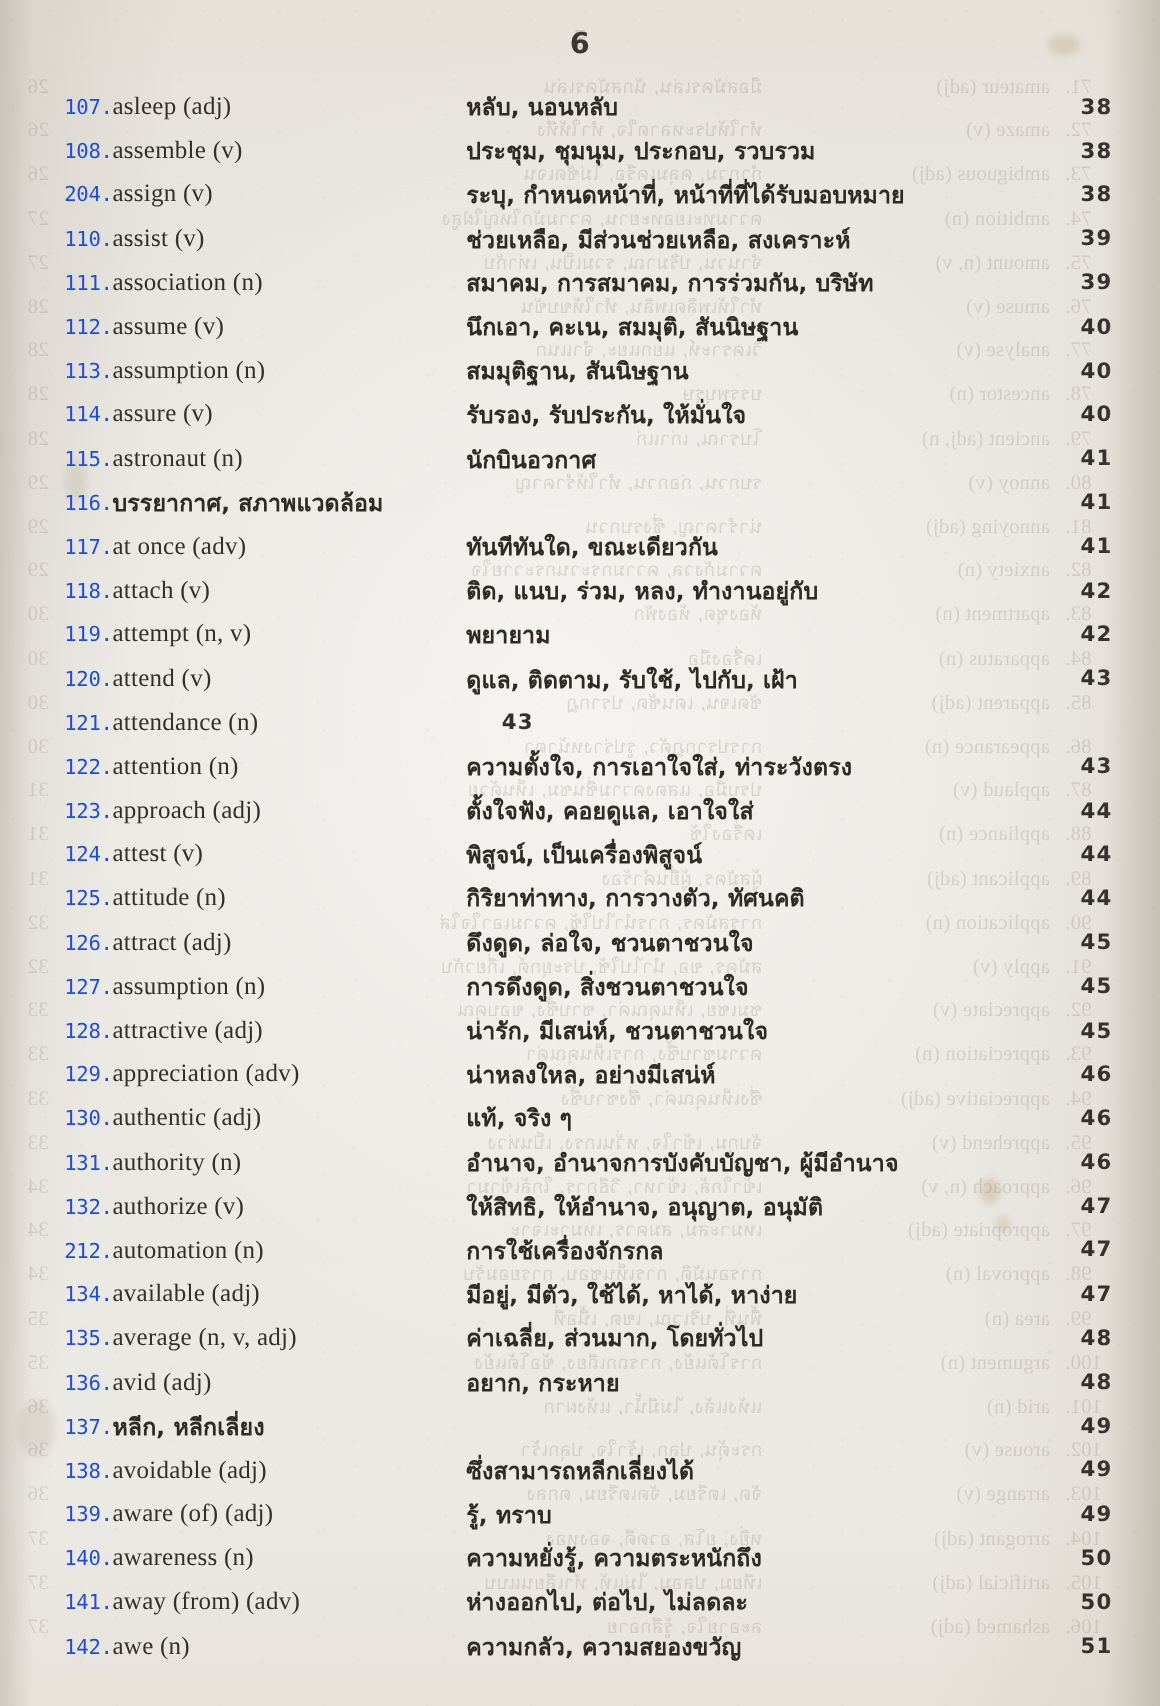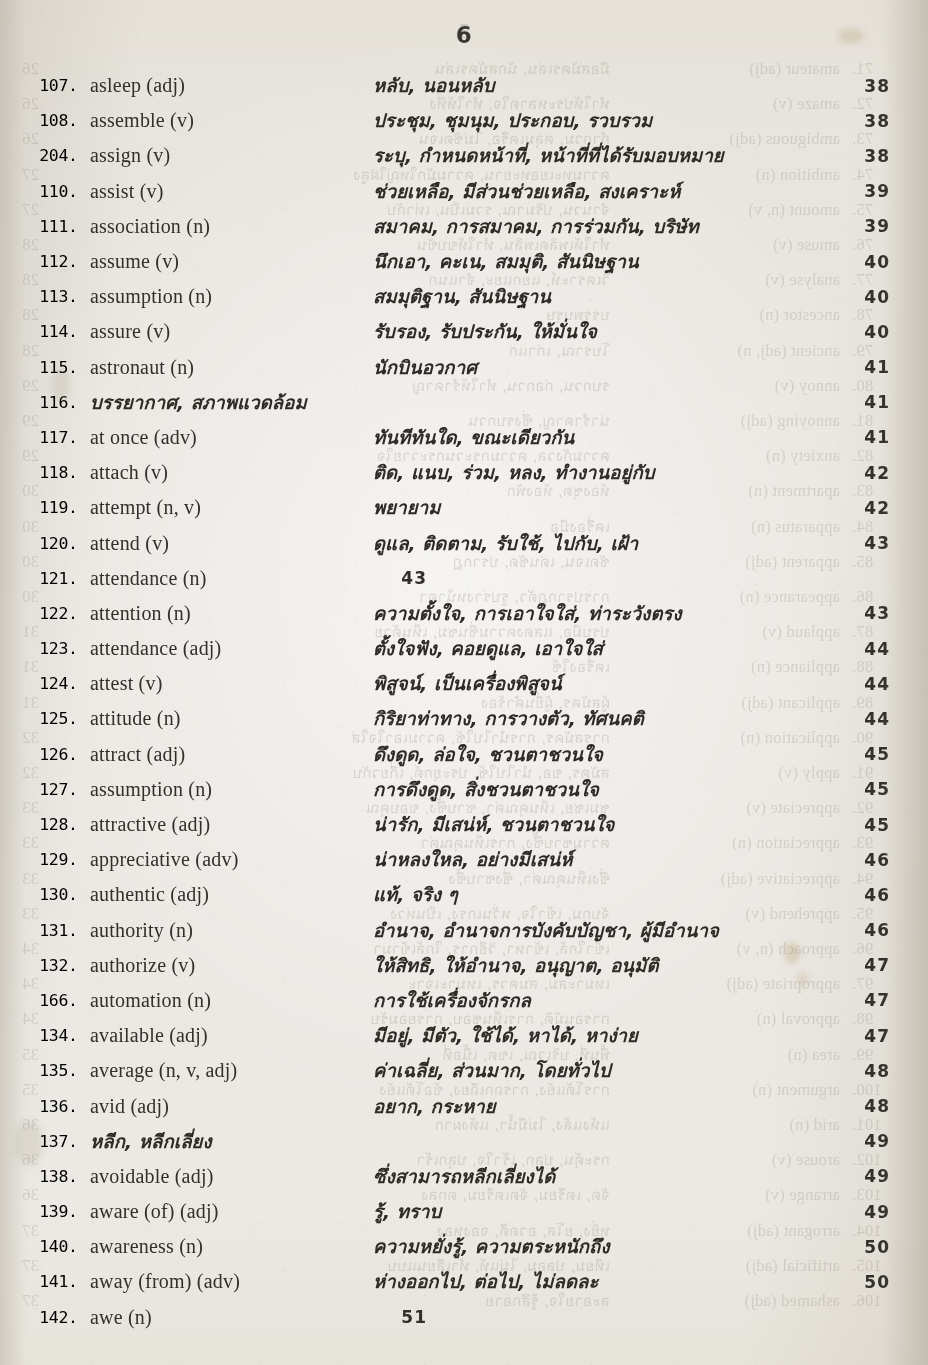--- a/index.html
+++ b/index.html
@@ -100,46 +100,45 @@
   .entry-row {
     position: relative;
     height: 35.2px;
     display: flex;
     align-items: center;
     color: #35322e;
   }
 
   .entry-index {
     width: 90px;
-    text-align: center;
+    text-align: right;
     padding-left: 27px;
     box-sizing: border-box;
     font-family: "DejaVu Sans Mono", "Liberation Mono", monospace;
     font-size: 16.5px;
     letter-spacing: -0.3px;
-    color: #000000;
+    color: #1d4ed8;
   }
 
   .entry-word {
     width: 283px;
     font-family: "Liberation Serif", "DejaVu Serif", serif;
     font-size: 20px;
     letter-spacing: .2px;
     color: #33302c;
   }
 
   .entry-meaning {
     flex: 1;
     font-family: "DejaVu Sans", sans-serif;
     font-size: 18.5px;
     font-weight: bold;
     color: #2e2b27;
     letter-spacing: .1px;
     white-space: nowrap;
-    font-style: italic;
   }
 
   .entry-page {
     width: 92px;
     text-align: right;
     padding-right: 38px;
     box-sizing: border-box;
     font-family: "DejaVu Sans", sans-serif;
     font-weight: bold;
     font-size: 17px;
@@ -494,21 +493,21 @@
           <div class="entry-page">43</div>
         </div>
         <div class="entry-row">
           <div class="entry-index">122.</div>
           <div class="entry-word">attention (n)</div>
           <div class="entry-meaning">ความตั้งใจ, การเอาใจใส่, ท่าระวังตรง</div>
           <div class="entry-page">43</div>
         </div>
         <div class="entry-row">
           <div class="entry-index">123.</div>
-          <div class="entry-word">attendance (adj)</div>
+          <div class="entry-word">approach (adj)</div>
           <div class="entry-meaning">ตั้งใจฟัง, คอยดูแล, เอาใจใส่</div>
           <div class="entry-page">44</div>
         </div>
         <div class="entry-row">
           <div class="entry-index">124.</div>
           <div class="entry-word">attest (v)</div>
           <div class="entry-meaning">พิสูจน์, เป็นเครื่องพิสูจน์</div>
           <div class="entry-page">44</div>
         </div>
         <div class="entry-row">
@@ -530,21 +529,21 @@
           <div class="entry-page">45</div>
         </div>
         <div class="entry-row">
           <div class="entry-index">128.</div>
           <div class="entry-word">attractive (adj)</div>
           <div class="entry-meaning">น่ารัก, มีเสน่ห์, ชวนตาชวนใจ</div>
           <div class="entry-page">45</div>
         </div>
         <div class="entry-row">
           <div class="entry-index">129.</div>
-          <div class="entry-word">appreciative (adv)</div>
+          <div class="entry-word">appreciation (adv)</div>
           <div class="entry-meaning">น่าหลงใหล, อย่างมีเสน่ห์</div>
           <div class="entry-page">46</div>
         </div>
         <div class="entry-row">
           <div class="entry-index">130.</div>
           <div class="entry-word">authentic (adj)</div>
           <div class="entry-meaning">แท้, จริง ๆ</div>
           <div class="entry-page">46</div>
         </div>
         <div class="entry-row">
@@ -553,21 +552,21 @@
           <div class="entry-meaning">อำนาจ, อำนาจการบังคับบัญชา, ผู้มีอำนาจ</div>
           <div class="entry-page">46</div>
         </div>
         <div class="entry-row">
           <div class="entry-index">132.</div>
           <div class="entry-word">authorize (v)</div>
           <div class="entry-meaning">ให้สิทธิ, ให้อำนาจ, อนุญาต, อนุมัติ</div>
           <div class="entry-page">47</div>
         </div>
         <div class="entry-row">
-          <div class="entry-index">166.</div>
+          <div class="entry-index">212.</div>
           <div class="entry-word">automation (n)</div>
           <div class="entry-meaning">การใช้เครื่องจักรกล</div>
           <div class="entry-page">47</div>
         </div>
         <div class="entry-row">
           <div class="entry-index">134.</div>
           <div class="entry-word">available (adj)</div>
           <div class="entry-meaning">มีอยู่, มีตัว, ใช้ได้, หาได้, หาง่าย</div>
           <div class="entry-page">47</div>
         </div>
@@ -608,20 +607,21 @@
         </div>
         <div class="entry-row">
           <div class="entry-index">141.</div>
           <div class="entry-word">away (from) (adv)</div>
           <div class="entry-meaning">ห่างออกไป, ต่อไป, ไม่ลดละ</div>
           <div class="entry-page">50</div>
         </div>
         <div class="entry-row">
           <div class="entry-index">142.</div>
           <div class="entry-word">awe (n)</div>
+          <div class="entry-meaning">ความกลัว, ความสยองขวัญ</div>
           <div class="entry-page">51</div>
         </div>
       </div>
 
   </div>
 
   <div id="edge-shade"></div>
   <div id="edge-shade-left"></div>
 </div>
 

